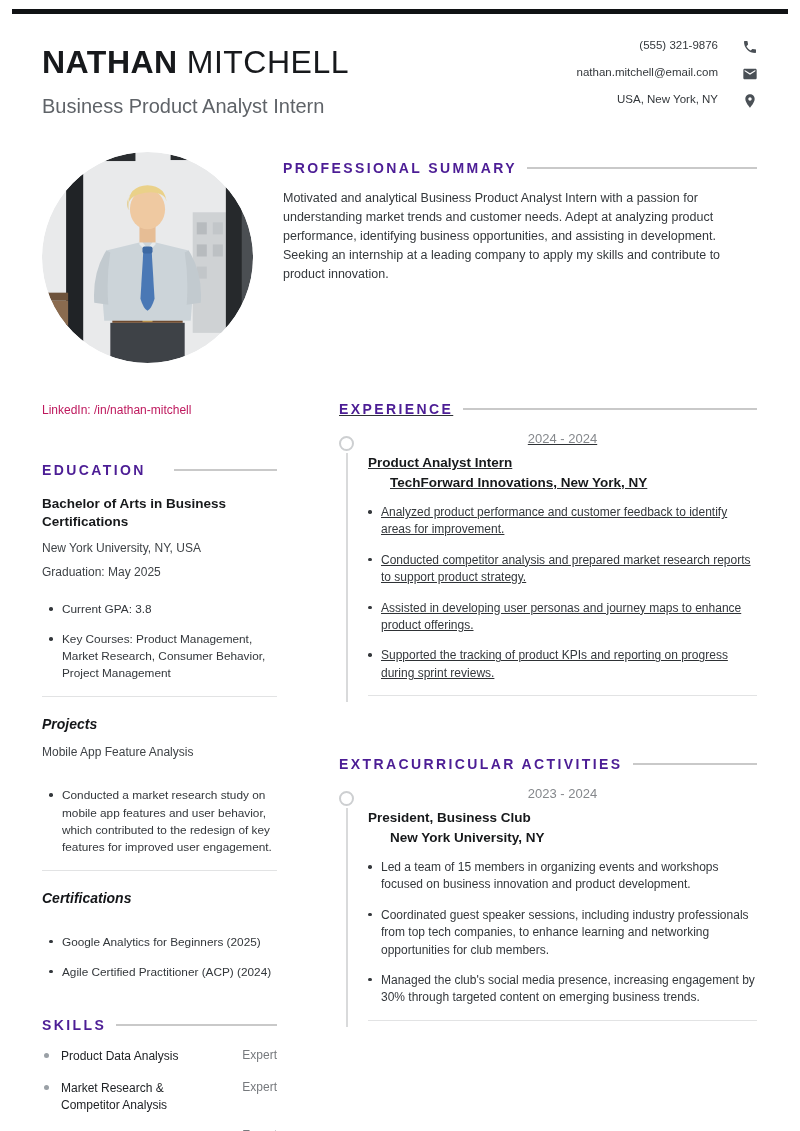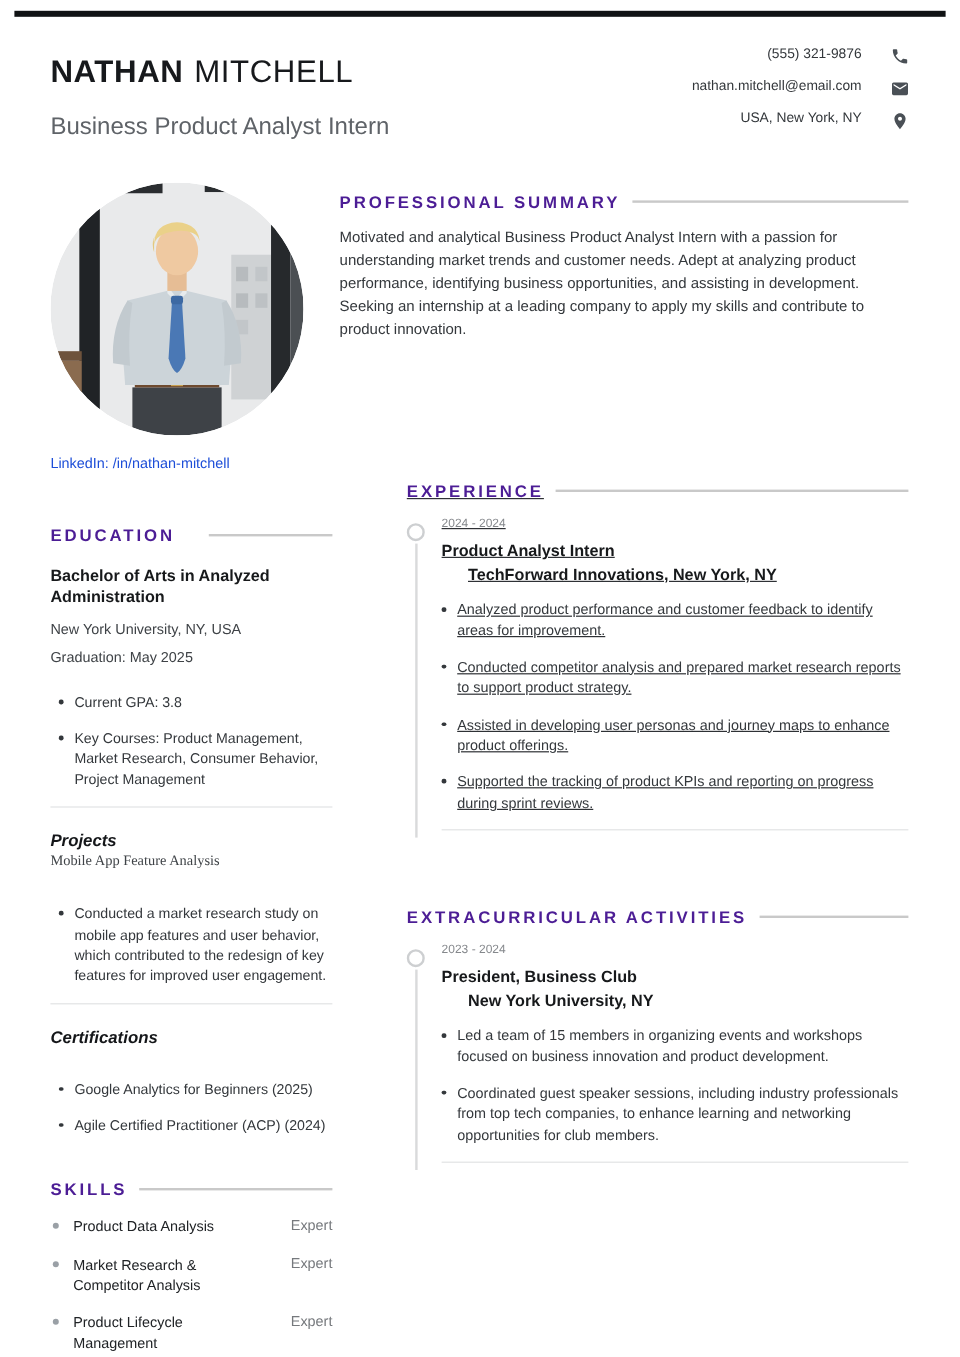--- a/index.html
+++ b/index.html
@@ -3,69 +3,69 @@
 <meta charset="utf-8">
 <style>
   * { margin:0; padding:0; box-sizing:border-box; }
   html,body { background:#fff; }
   body { font-family:"Liberation Sans","DejaVu Sans",sans-serif; color:#2e3135; }
   .page { position:relative; width:800px; height:1131px; background:#fff; overflow:hidden; margin:0 auto; }
 
   .topbar { position:absolute; left:12px; right:12px; top:9px; height:5px; background:#101214; }
 
   
-  .name { position:absolute; left:42px; top:44px; font-size:26px; letter-spacing:.5px; color:#17191c; white-space:nowrap; }
+  .name { position:absolute; left:42px; top:44px; font-size:32px; letter-spacing:.5px; color:#17191c; white-space:nowrap; }
   .name .first { font-weight:800; }
   .name .last { font-weight:300; margin-left:9px; }
   .subtitle { position:absolute; left:42px; top:95px; font-size:20px; color:#5f6368; font-weight:400; }
 
   .contact { position:absolute; right:42px; top:39px; display:flex; flex-direction:column; gap:11px; align-items:flex-end; }
   .contact-row { display:flex; align-items:flex-start; gap:24px; font-size:11.5px; color:#33373b; }
   .contact-row svg { width:16px; height:16px; fill:#4a5056; flex:0 0 auto; }
 
   
   .left-col { position:absolute; left:42px; top:152px; width:235px; }
   .photo-wrap { width:211px; height:211px; border-radius:50%; overflow:hidden; }
-  .linkedin { margin-top:16px; font-size:12px; color:#1d4ed8; }
+  .linkedin { margin-top:40px; font-size:12px; color:#be185d; }
 
   .sec-head { display:flex; align-items:center; font-size:14px; font-weight:800; letter-spacing:2.4px; color:#4c1d95; }
   .sec-head .rule { flex:1; height:2px; background:#c9c9c9; margin-left:10px; }
 
   .edu-head { margin-top:45px;gap:18px; }
   .degree { margin-top:17px; font-size:13.5px; font-weight:700; color:#17191b; line-height:1.3; }
   .edu-line { margin-top:11px; font-size:12px; color:#3f4347; }
   .edu-line2 { margin-top:10px; font-size:12px; color:#3f4347; }
 
   ul.blist { list-style:none; margin-top:22px; }
   ul.blist li { position:relative; padding-left:20px; font-size:11.8px; line-height:1.45; color:#33373b; margin-bottom:13px; }
   ul.blist li::before { content:""; position:absolute; left:7px; top:6px; width:3.5px; height:3.5px; border-radius:50%; background:#33373b; }
 
   .divider { height:1px; background:#e2e3e4; margin-top:14px; }
   .sub-head { margin-top:19px; font-size:14px; font-weight:700; color:#141619;font-style:italic; }
-  .proj-name { margin-top:2px; font-size:12px; color:#3f4347;font-family:Liberation Serif, serif; }
+  .proj-name { margin-top:13px; font-size:12px; color:#3f4347; }
   ul.blist.tight { margin-top:28px; }
 
   .skills-head { margin-top:36px; }
   .skill-row { display:flex; margin-top:15px; font-size:12px; }
   .skill-row .dot { flex:0 0 auto; width:5px; height:5px; border-radius:50%; background:#9aa0a6; margin:5px 12px 0 2px; }
   .skill-row .sk-name { flex:1; color:#202326; line-height:1.4; max-width:150px; }
   .skill-row .sk-level { margin-left:auto; color:#76797d; }
 
   
   .summary { position:absolute; left:283px; top:160px; width:474px; }
   .summary p { margin-top:13px; font-size:12.5px; line-height:1.52; color:#34383c; }
 
   .timeline-sec { position:absolute; width:418px; }
   .exp-sec { left:339px; top:401px;text-decoration:underline; }
   .extra-sec { left:339px; top:756px; }
 
   .entry { position:relative; padding-left:29px; margin-top:14px; }
   .entry .node { position:absolute; left:0; top:5px; width:15px; height:15px; border-radius:50%; border:2px solid #cdcfd1; background:#fff; z-index:2; }
   .entry .tline { position:absolute; left:6.5px; top:22px; bottom:-20px; width:2px; background:#d9dadb; }
-  .entry .dates { font-size:10px; color:#85888c; }
+  .entry .dates { font-size:13px; color:#85888c;text-align:center; }
   .entry .role { margin-top:9px; font-size:13.5px; font-weight:700; color:#17191b; }
   .entry .org { margin-top:5px; font-size:13.5px; font-weight:700; color:#17191b;margin-left:22px; }
   ul.rlist { list-style:none; margin-top:14px; }
   ul.rlist li { position:relative; padding-left:13px; font-size:12px; line-height:1.45; color:#34383c; margin-bottom:13px; }
   ul.rlist li::before { content:""; position:absolute; left:0; top:6px; width:3.5px; height:3.5px; border-radius:50%; background:#34383c; }
   .end-rule { margin-left:29px; height:1px; background:#e2e3e4; margin-top:9px; }
 </style>
 </head>
 <body>
 
@@ -137,21 +137,21 @@
         </g>
       </svg>
     </div>
 
     <div class="linkedin">LinkedIn: /in/nathan-mitchell</div>
 
     <div class="sec-head edu-head">
       <span>EDUCATION</span>
         <span class="rule"></span>
     </div>
-    <div class="degree">Bachelor of Arts in Analyzed Administration</div>
+    <div class="degree">Bachelor of Arts in Business Certifications</div>
     <div class="edu-line">New York University, NY, USA</div>
     <div class="edu-line2">Graduation: May 2025</div>
     <ul class="blist">
       <li>Current GPA: 3.8</li>
       <li>Key Courses: Product Management, Market Research, Consumer Behavior, Project Management</li>
     </ul>
 
     <div class="divider"></div>
     <div class="sub-head">Projects</div>
     <div class="proj-name">Mobile App Feature Analysis</div>
@@ -224,17 +224,18 @@
     </div>
     <div class="entry">
       <span class="node"></span>
       <span class="tline"></span>
       <div class="dates">2023 - 2024</div>
       <div class="role">President, Business Club</div>
       <div class="org">New York University, NY</div>
       <ul class="rlist">
         <li>Led a team of 15 members in organizing events and workshops focused on business innovation and product development.</li>
         <li>Coordinated guest speaker sessions, including industry professionals from top tech companies, to enhance learning and networking opportunities for club members.</li>
+        <li>Managed the club's social media presence, increasing engagement by 30% through targeted content on emerging business trends.</li>
       </ul>
     </div>
     <div class="end-rule"></div>
   </div>
 </div>
 
 </body></html>

